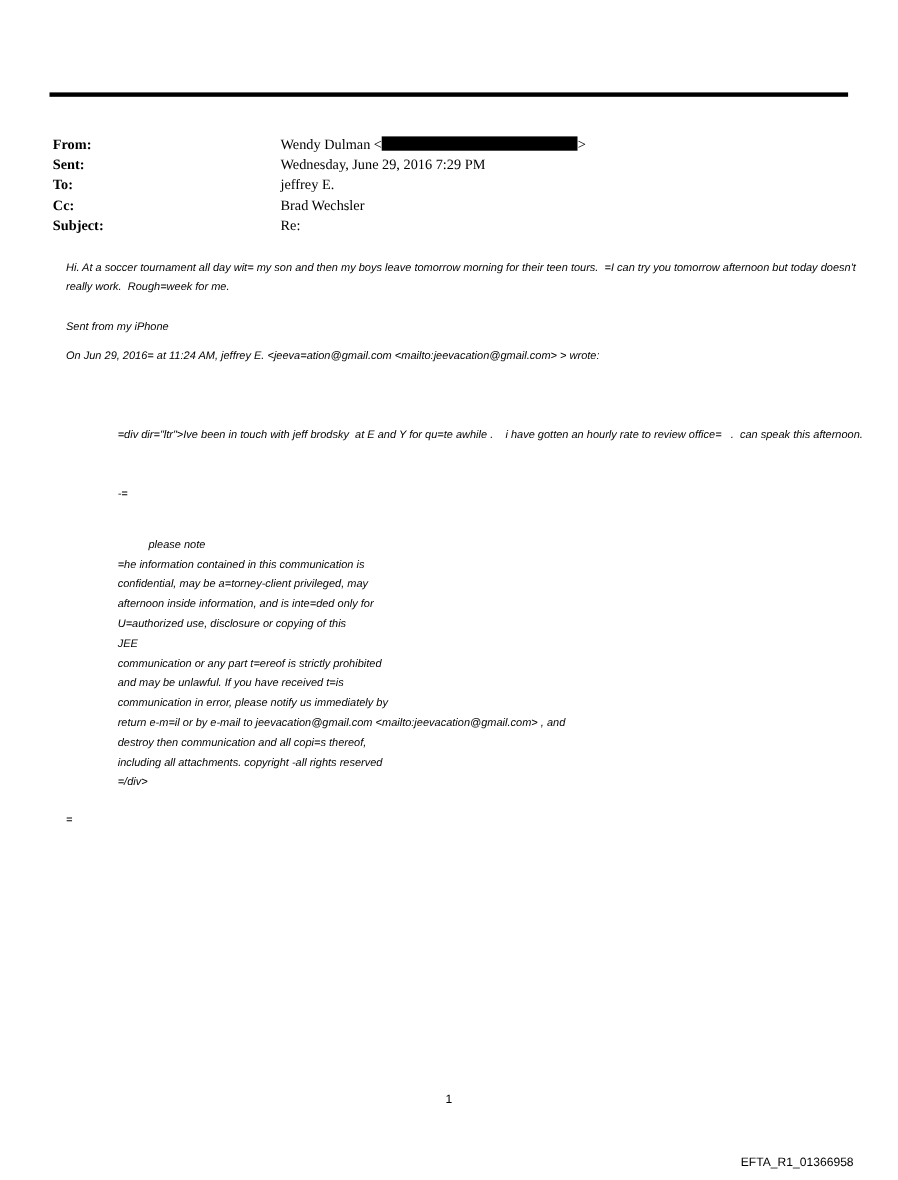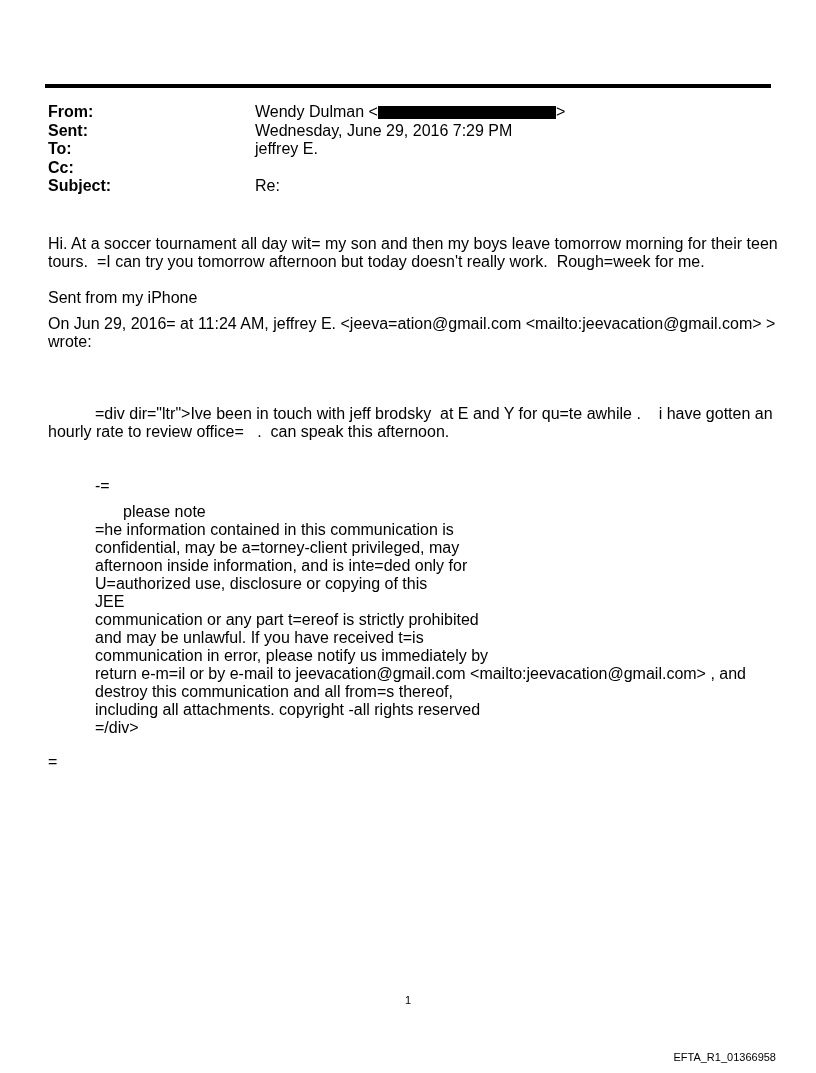--- a/index.html
+++ b/index.html
@@ -16,49 +16,51 @@
 
   .top-rule {
     position: absolute;
     left: 45px; top: 84px;
     width: 726px; height: 4px;
     background: #000000;
   }
 
   .header-block {
     position: absolute;
-    left: 48px; top: 103px;
+    left: 48px; top: 122px;
     width: 722px;
-    font-size: 16px;
+    font-size: 13px;
     line-height: 18.5px;
+    font-family: Liberation Serif, serif;
   }
   .header-row { display: flex; white-space: pre-wrap; }
   .header-label { width: 207px; font-weight: bold; flex: 0 0 auto; }
   .header-value { flex: 1 1 auto; }
 
   .redaction {
     display: inline-block;
     width: 178px; height: 13px;
     background: #000000;
     vertical-align: -2px;
   }
 
   .body-block {
     position: absolute;
-    left: 48px; top: 235px;
+    left: 60px; top: 235px;
     width: 730px;
-    font-size: 16px;
+    font-size: 10px;
     line-height: 18px;
+    font-style: italic;
   }
   .para { white-space: pre-wrap; }
   .signature { margin-top: 18px; }
   .quote-attribution { margin-top: 8px; }
   .reply-para { margin-top: 54px; text-indent: 47px; }
   .dash-line { margin-top: 36px; margin-left: 47px; }
-  .note-heading { margin-top: 8px; margin-left: 75px; }
+  .note-heading { margin-top: 28px; margin-left: 75px; }
   .disclaimer { margin-left: 47px; }
   .disclaimer div { white-space: pre-wrap; }
   .trailing-equals { margin-top: 16px; }
 
   .page-number {
     position: absolute;
     left: 0; right: 0;
     top: 994px;
     text-align: center;
     font-size: 11px;
@@ -85,20 +87,21 @@
     <div class="header-row">
       <span class="header-label">Sent:</span>
       <span class="header-value">Wednesday, June 29, 2016 7:29 PM</span>
     </div>
     <div class="header-row">
       <span class="header-label">To:</span>
       <span class="header-value">jeffrey E.</span>
     </div>
     <div class="header-row">
       <span class="header-label">Cc:</span>
+      <span class="header-value">Brad Wechsler</span>
     </div>
     <div class="header-row">
       <span class="header-label">Subject:</span>
       <span class="header-value">Re:</span>
     </div>
   </div>
 
   <div class="body-block">
     <div class="para intro">Hi. At a soccer tournament all day wit= my son and then my boys leave tomorrow morning for their teen tours.  =I can try you tomorrow afternoon but today doesn't really work.  Rough=week for me.</div>
     <div class="para signature">Sent from my iPhone</div>
@@ -109,21 +112,21 @@
     <div class="disclaimer">
       <div>=he information contained in this communication is</div>
       <div>confidential, may be a=torney-client privileged, may</div>
       <div>afternoon inside information, and is inte=ded only for</div>
       <div>U=authorized use, disclosure or copying of this</div>
       <div>JEE</div>
       <div>communication or any part t=ereof is strictly prohibited</div>
       <div>and may be unlawful. If you have received t=is</div>
       <div>communication in error, please notify us immediately by</div>
       <div>return e-m=il or by e-mail to jeevacation@gmail.com &lt;mailto:jeevacation@gmail.com&gt; , and</div>
-      <div>destroy this communication and all from=s thereof,</div>
+      <div>destroy then communication and all copi=s thereof,</div>
       <div>including all attachments. copyright -all rights reserved</div>
       <div>=/div&gt;</div>
     </div>
     <div class="para trailing-equals">=</div>
   </div>
 
   <div class="page-number">1</div>
   <div class="bates-number">EFTA_R1_01366958</div>
 
 </div>

